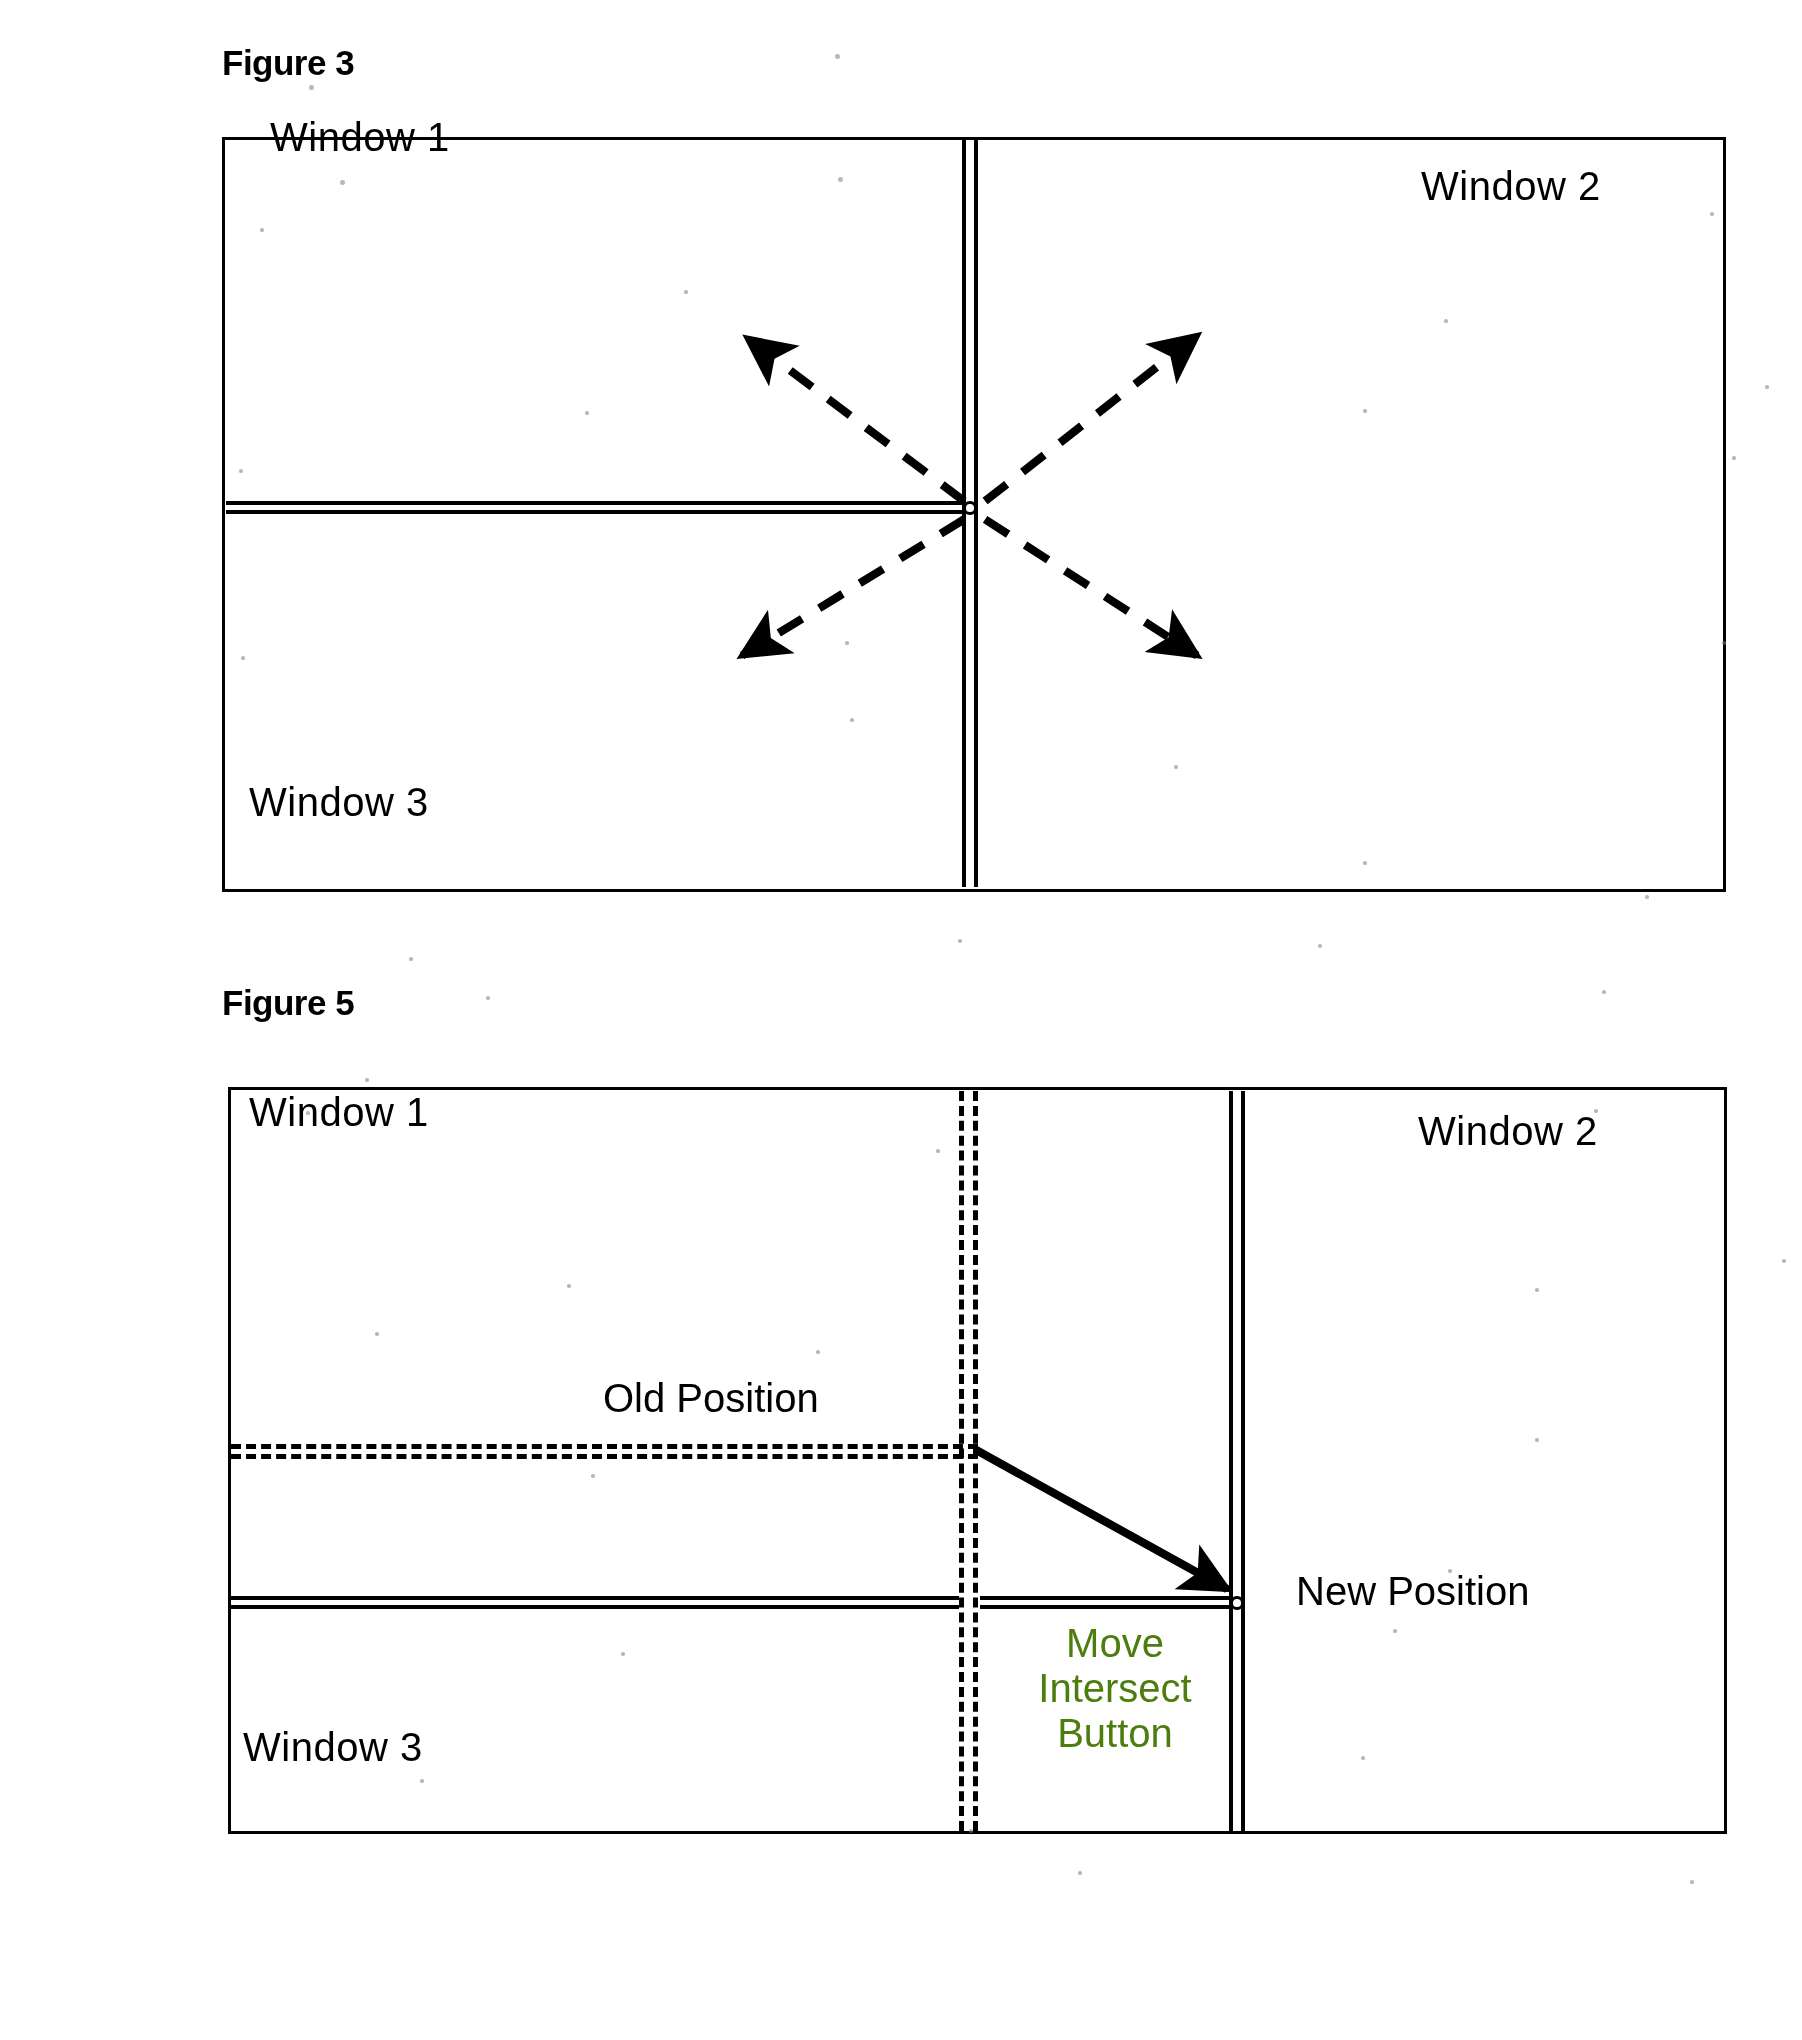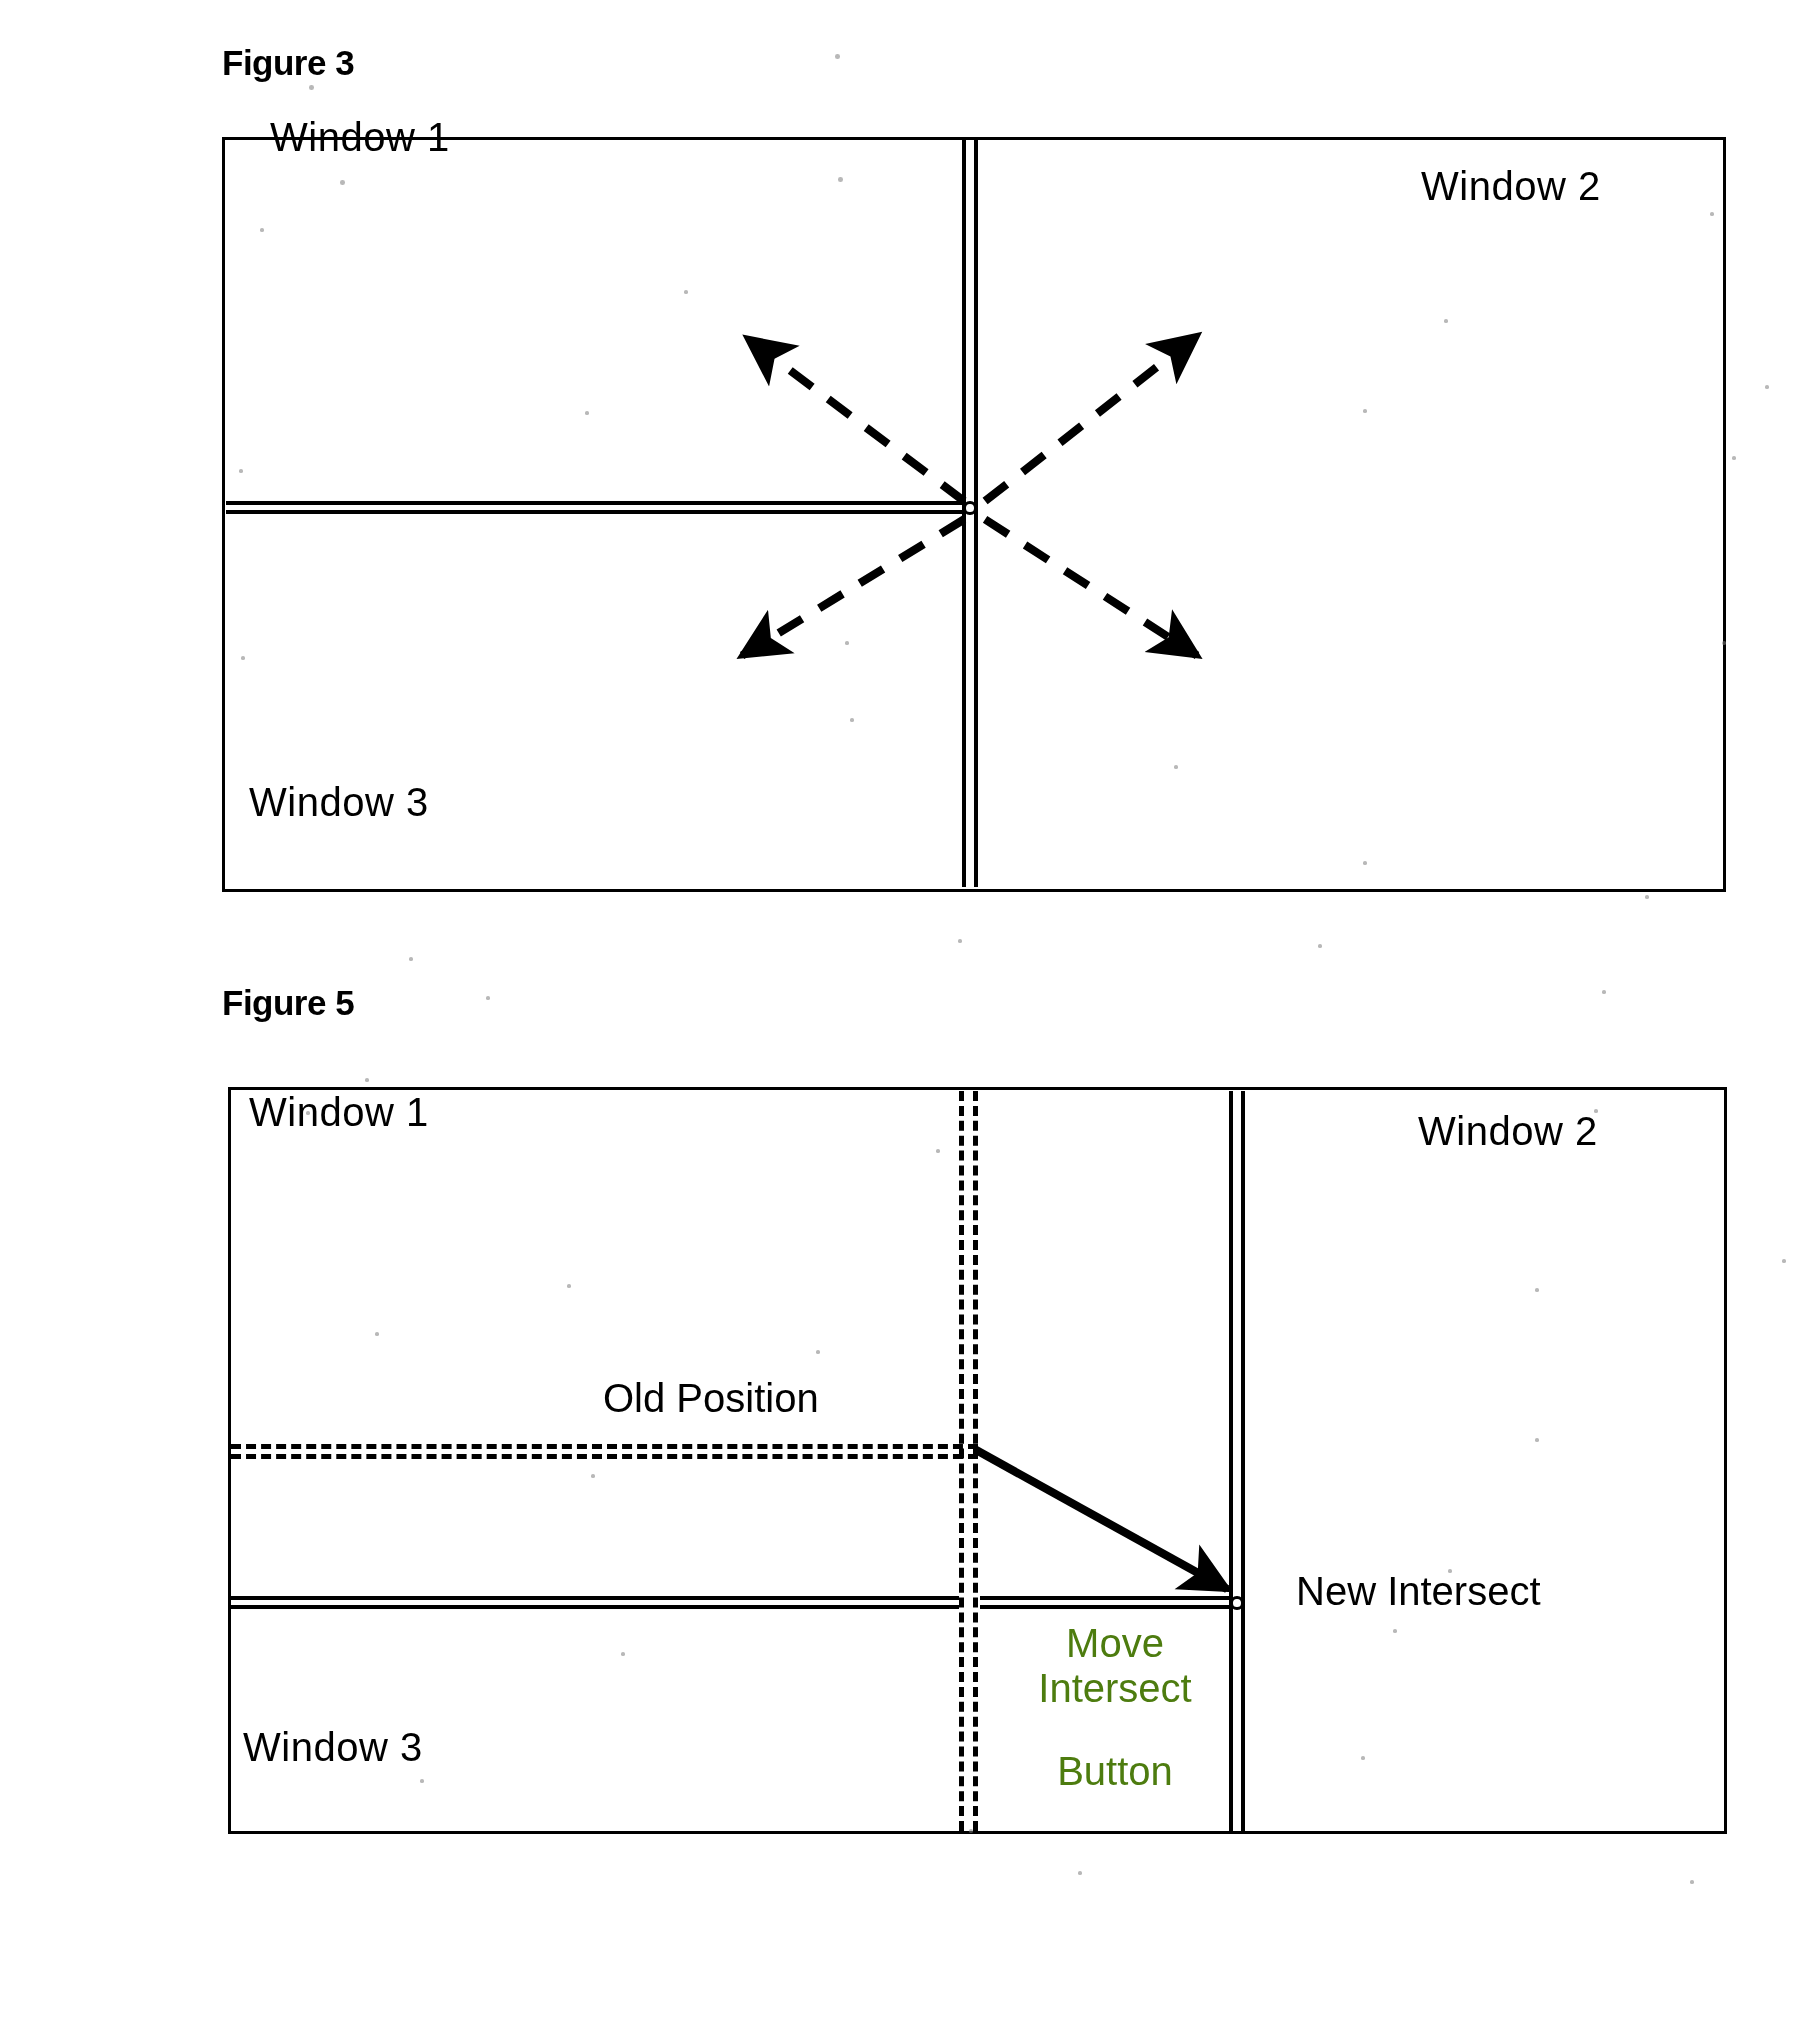--- a/index.html
+++ b/index.html
@@ -158,26 +158,26 @@
   <div class="divider-h" style="left:231px; top:1580px; width:728px;"></div>
 
   <div class="divider-h" style="left:980px; top:1580px; width:259px;"></div>
 
   <div class="divider-v" style="left:1229px; top:1075px; height:740px;"></div>
 
   <div class="handle-dot" style="left:1230px; top:1580px;"></div>
 
   <div class="anno-text" style="left:603px; top:1360px;">Old Position</div>
 
-  <div class="anno-text" style="left:1296px; top:1553px;">New Intersect</div>
+  <div class="anno-text" style="left:1296px; top:1553px;">New Position</div>
 
   <div style="position:absolute; left:998px; top:1605px; width:234px; text-align:center;">
     <div class="mib-line" style="position:static; display:block;">Move</div>
     <div class="mib-line" style="position:static; display:block;">Intersect</div>
-    <div class="mib-line" style="position:static; display:block;margin-top:38px;">Button</div>
+    <div class="mib-line" style="position:static; display:block;">Button</div>
   </div>
 
   <svg class="svg-overlay" viewBox="0 0 1973 2233" xmlns="http://www.w3.org/2000/svg">
     <defs>
       <marker id="dashArrowHead" markerWidth="7" markerHeight="7" refX="5.6" refY="3.5" orient="auto" markerUnits="strokeWidth">
         <path d="M0,0.4 L6.4,3.5 L0,6.6 L1.5,3.5 Z" fill="#000"></path>
       </marker>
       <marker id="solidArrowHead" markerWidth="7" markerHeight="7" refX="5.6" refY="3.5" orient="auto" markerUnits="strokeWidth">
         <path d="M0,0.4 L6.4,3.5 L0,6.6 L1.5,3.5 Z" fill="#000"></path>
       </marker>

